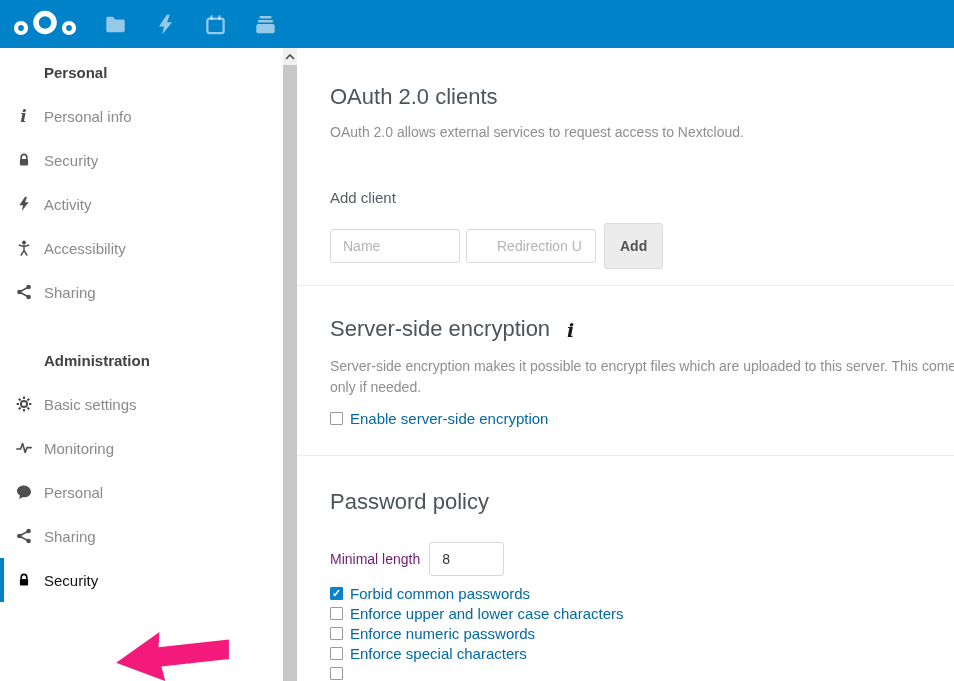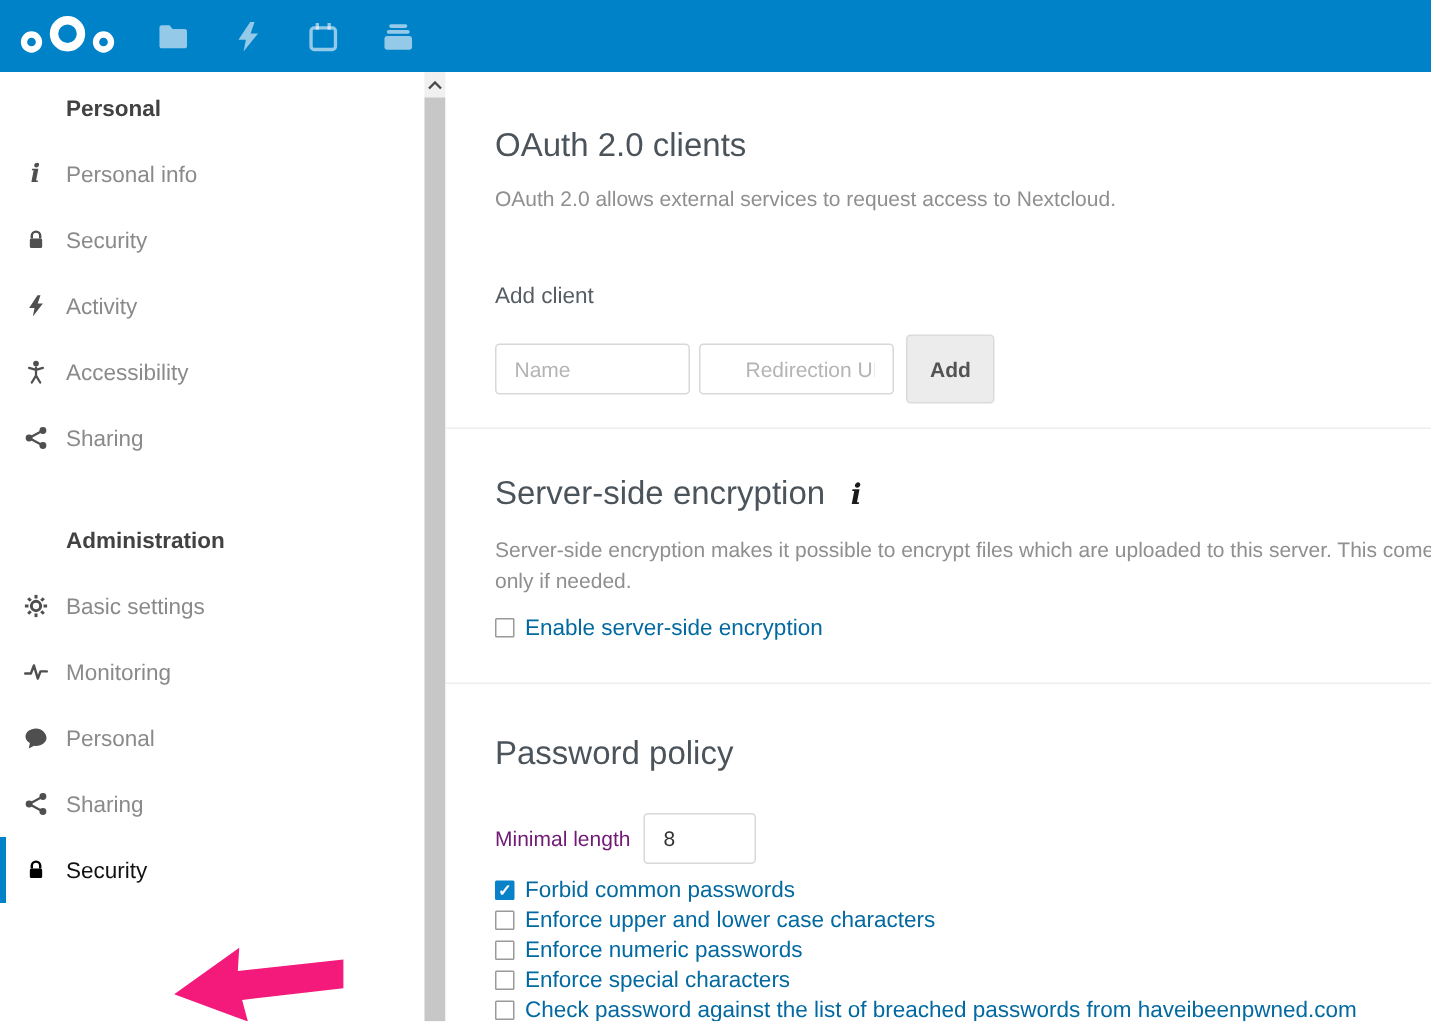--- a/index.html
+++ b/index.html
@@ -278,21 +278,20 @@
           <label class="cb-row">
             <input type="checkbox" style="">
             <span class="cb-label">Enforce numeric passwords</span>
           </label>
           <label class="cb-row">
             <input type="checkbox" style="">
             <span class="cb-label">Enforce special characters</span>
           </label>
           <label class="cb-row">
             <input type="checkbox" style="">
-            <span class="cb-label">Check password against the list of breached passwords from haveibeenpwned.com</span>
           </label>
         </div>
       </section>
 
     </main>
   </div>
 
   <svg class="anno-arrow" viewBox="0 0 118 56">
     <polygon points="0,35 45,3 44,19 117,11 117,31 47,39 51,54" fill="#f31a7c"></polygon>
   </svg>

